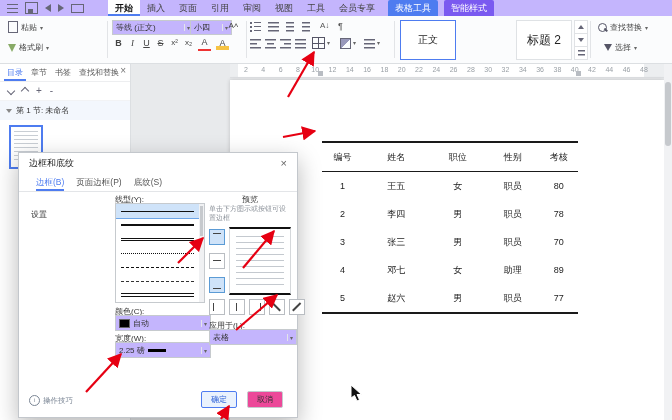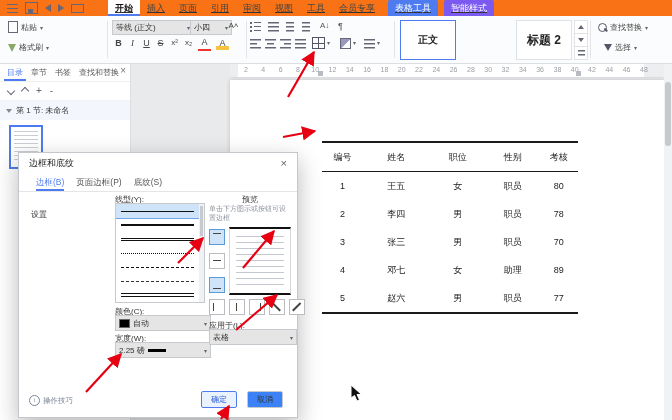--- a/index.html
+++ b/index.html
@@ -1,53 +1,53 @@
 <!DOCTYPE html>
 <html><head>
 <meta charset="utf-8">
 <style>
   html,body{margin:0;padding:0;background:#d8dadd;}
   .app{position:relative;width:672px;height:420px;overflow:hidden;background:#e8eaec;
        font-family:"Liberation Sans","DejaVu Sans",sans-serif;font-size:9px;color:#333;}
   
-  .tabbar{position:absolute;left:0;top:0;right:0;height:16px;background:#f97316;border-bottom:1px solid #e3e5e8;display:flex;align-items:center;text-decoration:underline;}
+  .tabbar{position:absolute;left:0;top:0;right:0;height:16px;background:#c4b5fd;border-bottom:1px solid #e3e5e8;display:flex;align-items:center;}
   .tbico{width:11px;height:10px;margin-left:7px;position:relative;}
   .i-menu{background:repeating-linear-gradient(#667 0 1.5px,transparent 1.5px 4px);height:9px;}
   .i-save{border:1px solid #667;}
   .i-save::after{content:'';position:absolute;left:2px;bottom:0;width:5px;height:4px;background:#667;}
   .i-undo{border:0;width:0;height:0;border-top:4px solid transparent;border-bottom:4px solid transparent;border-right:6px solid #667;}
   .i-redo{border:0;width:0;height:0;border-top:4px solid transparent;border-bottom:4px solid transparent;border-left:6px solid #667;}
   .i-print{border:1px solid #667;height:7px;}
   .tabs{display:flex;margin-left:24px;height:16px;}
   .tab{padding:0 7px;line-height:16px;font-size:9px;color:#444;white-space:nowrap;}
   .tab.active{color:#111;font-weight:bold;background:#fff;box-shadow:inset 0 -2px 0 #4e7cf0;}
   .tab.ctx{color:#fff;margin-left:6px;border-radius:2px 2px 0 0;}
   
   .ribbon{position:absolute;left:0;top:16px;right:0;height:47px;background:#fbfcfd;border-bottom:1px solid #dcdfe2;}
   .grp-div{position:absolute;top:5px;bottom:5px;width:1px;background:#e2e4e7;}
   .rbtn{position:absolute;display:flex;align-items:center;gap:3px;font-size:8px;color:#444;}
   .caret{font-size:6px;color:#666;}
   .clipico{width:8px;height:10px;border:1px solid #667;}
   .brushico{width:0;height:0;border-left:4px solid transparent;border-right:4px solid transparent;border-top:8px solid #8a6;}
-  .dd{position:absolute;border:1px solid #c6cace;background:#e5e5e5;display:flex;align-items:center;gap:3px;padding:0 3px;font-size:8px;color:#333;}
+  .dd{position:absolute;border:1px solid #c6cace;background:#c4b5fd;display:flex;align-items:center;gap:3px;padding:0 3px;font-size:8px;color:#333;}
   .dd .caret{margin-left:auto;border-left:1px solid #e3e5e8;padding-left:2px;}
   .fico{position:absolute;width:13px;height:14px;line-height:14px;text-align:center;font-size:9px;color:#444;}
   .fb{font-weight:bold;} .fi{font-style:italic;font-family:"Liberation Serif",serif;} .fu{text-decoration:underline;} .fs{text-decoration:line-through;}
   .fcolor{border-bottom:2px solid #e33;line-height:11px;height:12px;}
   .fhl{background:linear-gradient(transparent 70%,#f6c344 70%);}
   .ico{position:absolute;width:13px;height:14px;line-height:14px;text-align:center;font-size:9px;color:#555;display:flex;align-items:center;justify-content:flex-start;gap:2px;}
   .bar3,.li-bullets,.al-left,.al-center,.al-right{width:11px;height:11px;display:inline-block;}
   .bar3{background:linear-gradient(#667,#667) 0 1px/100% 1.5px no-repeat,linear-gradient(#667,#667) 0 5px/100% 1.5px no-repeat,linear-gradient(#667,#667) 0 9px/100% 1.5px no-repeat;}
   .li-bullets{background:radial-gradient(circle at 1.2px 2px,#667 1.1px,transparent 1.3px),radial-gradient(circle at 1.2px 6px,#667 1.1px,transparent 1.3px),radial-gradient(circle at 1.2px 10px,#667 1.1px,transparent 1.3px),linear-gradient(#667,#667) 4px 1.4px/7px 1.2px no-repeat,linear-gradient(#667,#667) 4px 5.4px/7px 1.2px no-repeat,linear-gradient(#667,#667) 4px 9.4px/7px 1.2px no-repeat;}
   .al-left{background:linear-gradient(#667,#667) 0 1px/100% 1.5px no-repeat,linear-gradient(#667,#667) 0 5px/65% 1.5px no-repeat,linear-gradient(#667,#667) 0 9px/100% 1.5px no-repeat;}
   .al-center{background:linear-gradient(#667,#667) 0 1px/100% 1.5px no-repeat,linear-gradient(#667,#667) 50% 5px/65% 1.5px no-repeat,linear-gradient(#667,#667) 0 9px/100% 1.5px no-repeat;}
   .al-right{background:linear-gradient(#667,#667) 0 1px/100% 1.5px no-repeat,linear-gradient(#667,#667) 100% 5px/65% 1.5px no-repeat,linear-gradient(#667,#667) 0 9px/100% 1.5px no-repeat;}
   .ico-grid{width:11px;height:10px;border:1px solid #556;display:inline-block;background:linear-gradient(#556,#556) 50% 0/1px 100% no-repeat,linear-gradient(#556,#556) 0 50%/100% 1px no-repeat;}
   .bucket{width:9px;height:9px;border:1px solid #667;display:inline-block;background:linear-gradient(135deg,#99b 55%,transparent 55%);}
-  .style-box{position:absolute;top:4px;width:54px;height:38px;background:#fff;border:1px solid #dfe2e5;text-align:center;line-height:38px;color:#222;font-weight:bold;}
+  .style-box{position:absolute;top:4px;width:54px;height:38px;background:#fff;border:1px solid #dfe2e5;text-align:center;line-height:38px;color:#222;}
   .style-box.sel{border:1px solid #4e7cf0;}
   .st1{font-size:13px;} .st2{font-size:12px;} .st0{font-size:10px;}
   .gal-btn{position:absolute;left:574px;width:12px;height:12px;border:1px solid #e0e2e5;background:#fff;display:flex;align-items:center;justify-content:center;}
   .tri-up{width:0;height:0;border-left:3px solid transparent;border-right:3px solid transparent;border-bottom:4px solid #667;}
   .tri-dn{width:0;height:0;border-left:3px solid transparent;border-right:3px solid transparent;border-top:4px solid #667;}
   .mag{width:7px;height:7px;border:1.5px solid #556;border-radius:50%;position:relative;display:inline-block;}
   .mag::after{content:'';position:absolute;left:5px;top:5px;width:4px;height:1.5px;background:#556;transform:rotate(45deg);}
   .curico{width:0;height:0;border-left:4px solid transparent;border-right:4px solid transparent;border-top:7px solid #556;display:inline-block;}
   
   .ruler{position:absolute;left:230px;top:64px;right:0;height:13px;background:#eceef0;border-bottom:1px solid #dfe1e4;}
@@ -121,21 +121,21 @@
   .b-left i{top:3px;bottom:3px;left:3px;border-left:1.5px solid #444;}
   .b-vmid i{top:3px;bottom:3px;left:6px;border-left:1.5px solid #444;}
   .b-right i{top:3px;bottom:3px;right:3px;border-left:1.5px solid #444;}
   .b-diag1 i{left:1px;top:6px;width:11px;height:1.5px;background:#444;transform:rotate(45deg);}
   .b-diag2 i{left:1px;top:6px;width:11px;height:1.5px;background:#444;transform:rotate(-45deg);}
   .pv-sample{position:absolute;left:210px;top:74px;width:60px;height:64px;border-top:2px solid #111;border-bottom:2px solid #111;border-left:1px solid #d5d8db;border-right:1px solid #d5d8db;background:#fff;}
   .pv-sample i{position:absolute;left:6px;right:6px;top:7px;bottom:7px;background:repeating-linear-gradient(#c4c9cf 0 1px,transparent 1px 6px);}
   .dlg-foot{position:absolute;left:0;right:0;bottom:6px;height:20px;}
   .tips{position:absolute;left:10px;top:4px;color:#7a8594;font-size:7.5px;display:flex;gap:3px;align-items:center;}
   .info-ico{width:9px;height:9px;border:1px solid #7a8594;border-radius:50%;font-size:6px;line-height:9px;text-align:center;font-style:normal;display:inline-block;}
-  .btn{position:absolute;width:36px;height:17px;font-size:8px;border:1px solid #c6cace;background:#3b82f6;border-radius:2px;color:#333;padding:0;}
+  .btn{position:absolute;width:36px;height:17px;font-size:8px;border:1px solid #c6cace;background:#ec4899;border-radius:2px;color:#333;padding:0;}
   .btn.ok{right:60px;border-color:#4e7cf0;color:#2f62d8;background:#eaf2fd;}
   .btn.cancel{right:14px;}
   
   .arrows{position:absolute;left:0;top:0;width:672px;height:420px;z-index:40;pointer-events:none;}
   .cursor{position:absolute;z-index:45;pointer-events:none;}
 </style>
 </head>
 <body>
 
 <div class="app">

